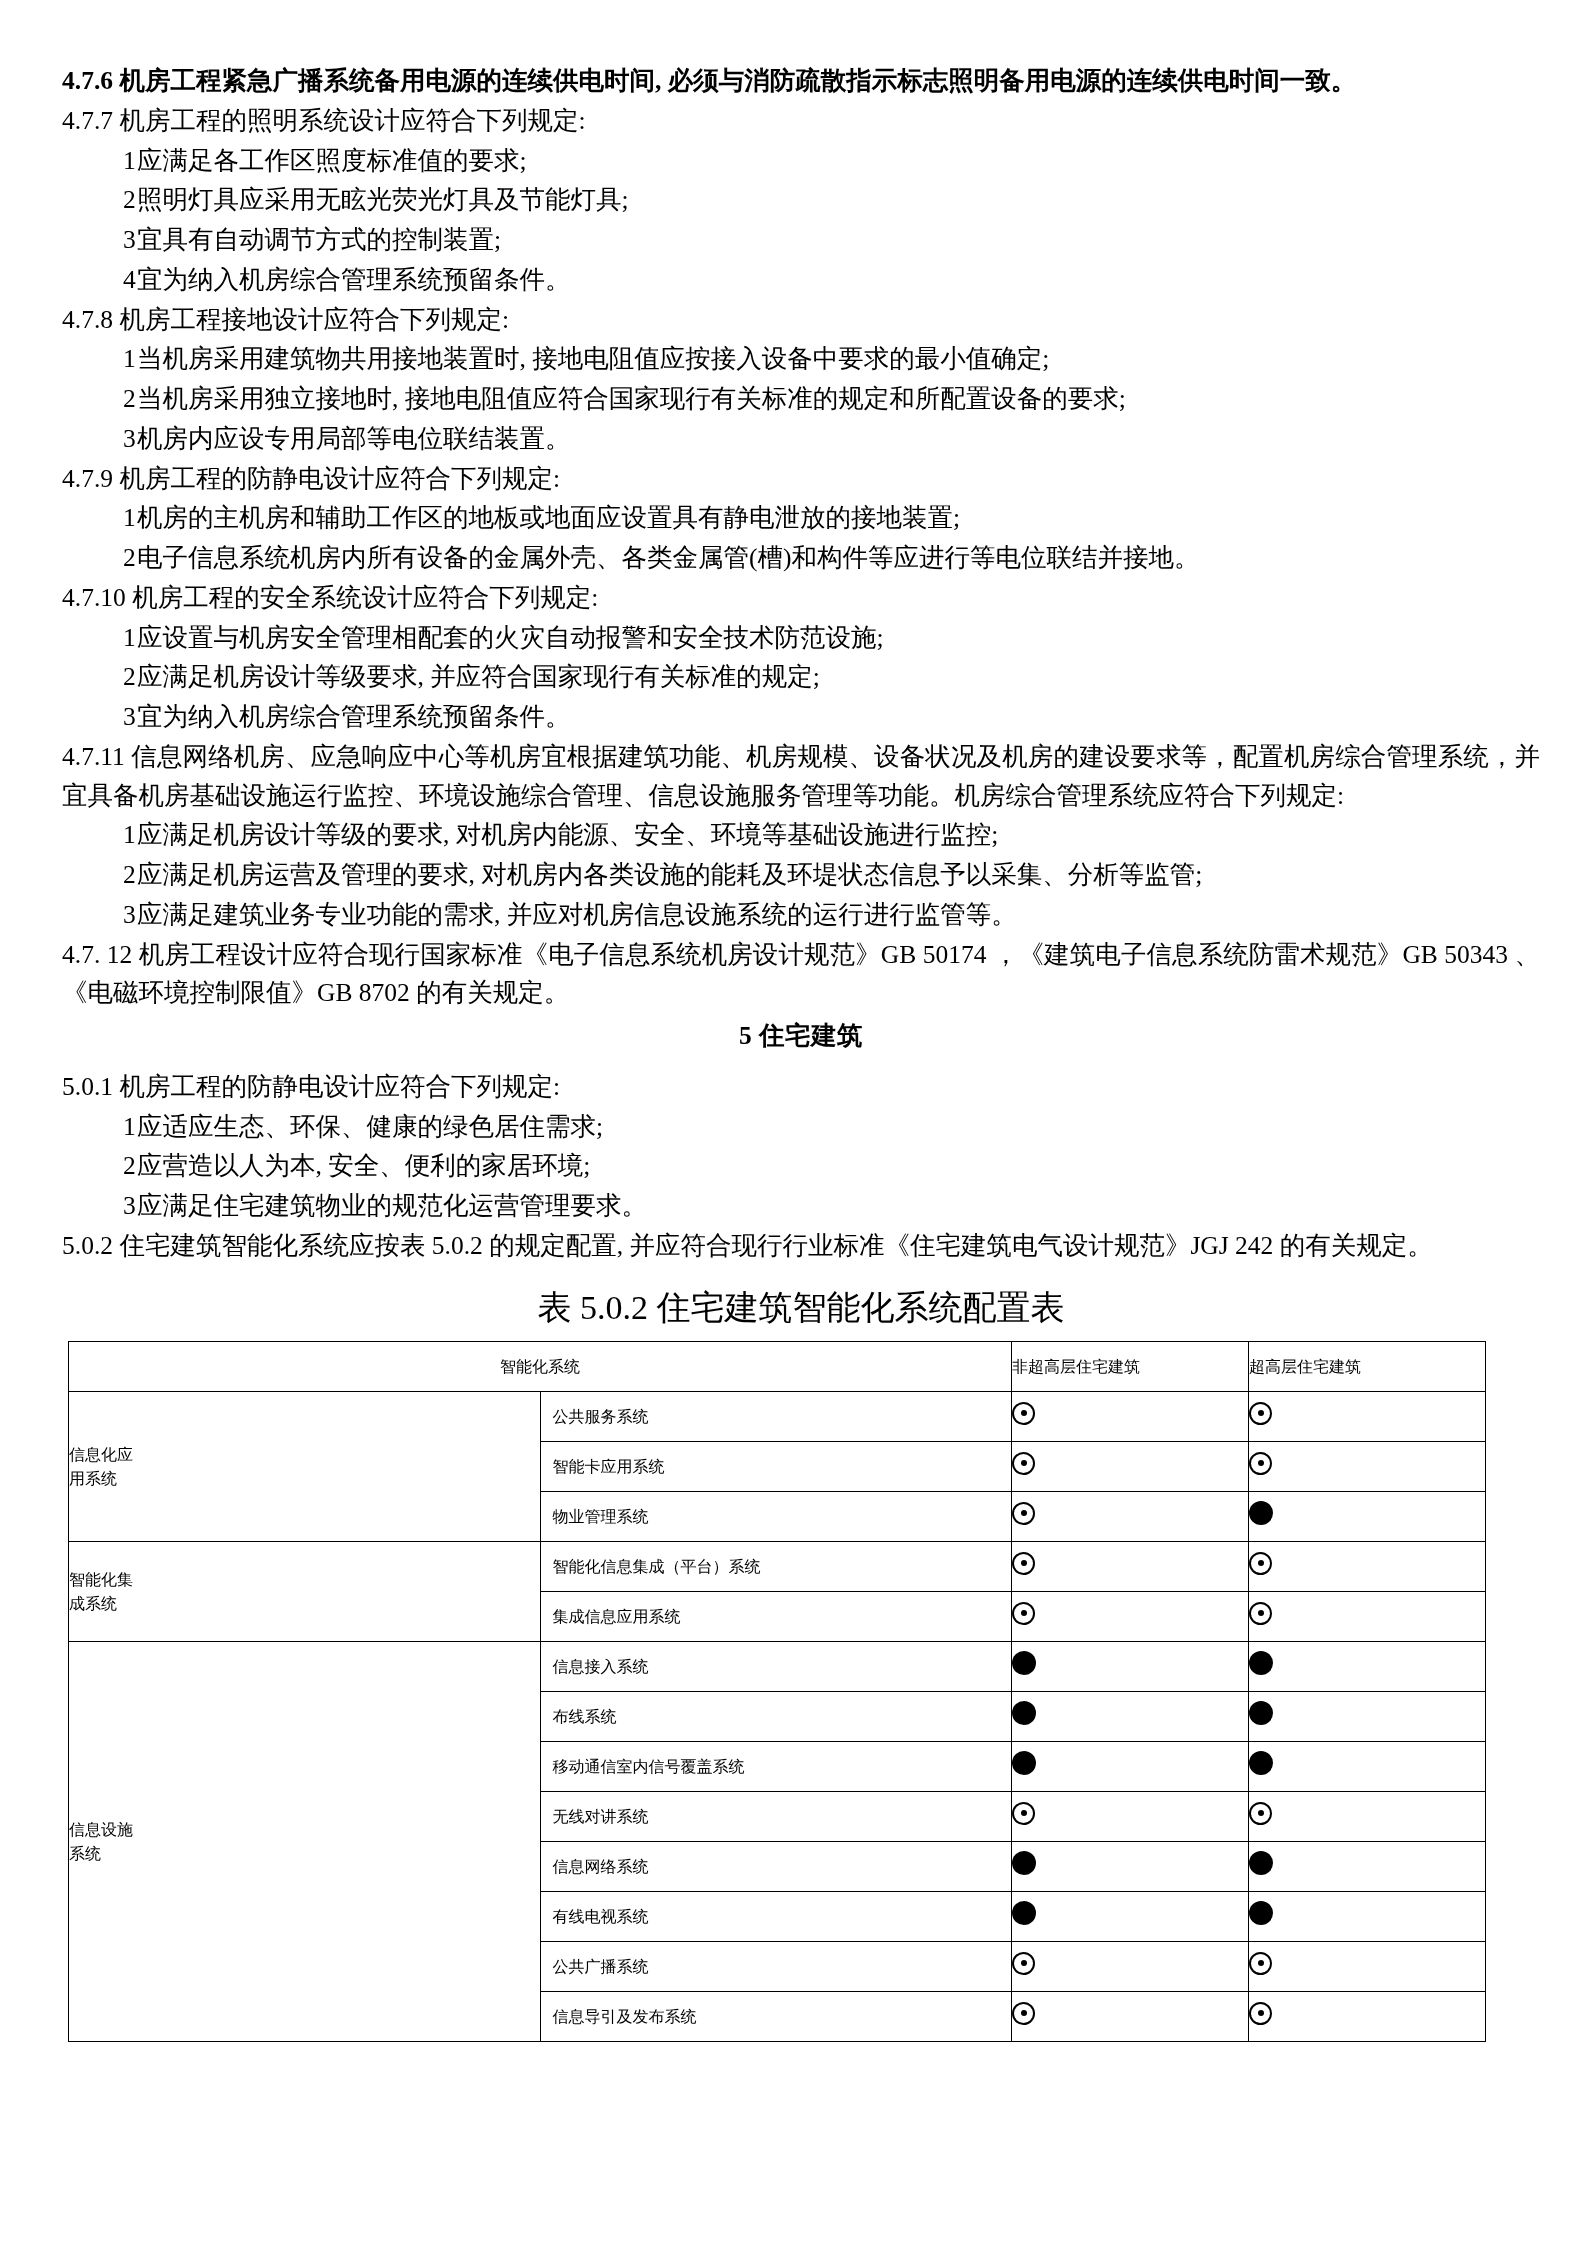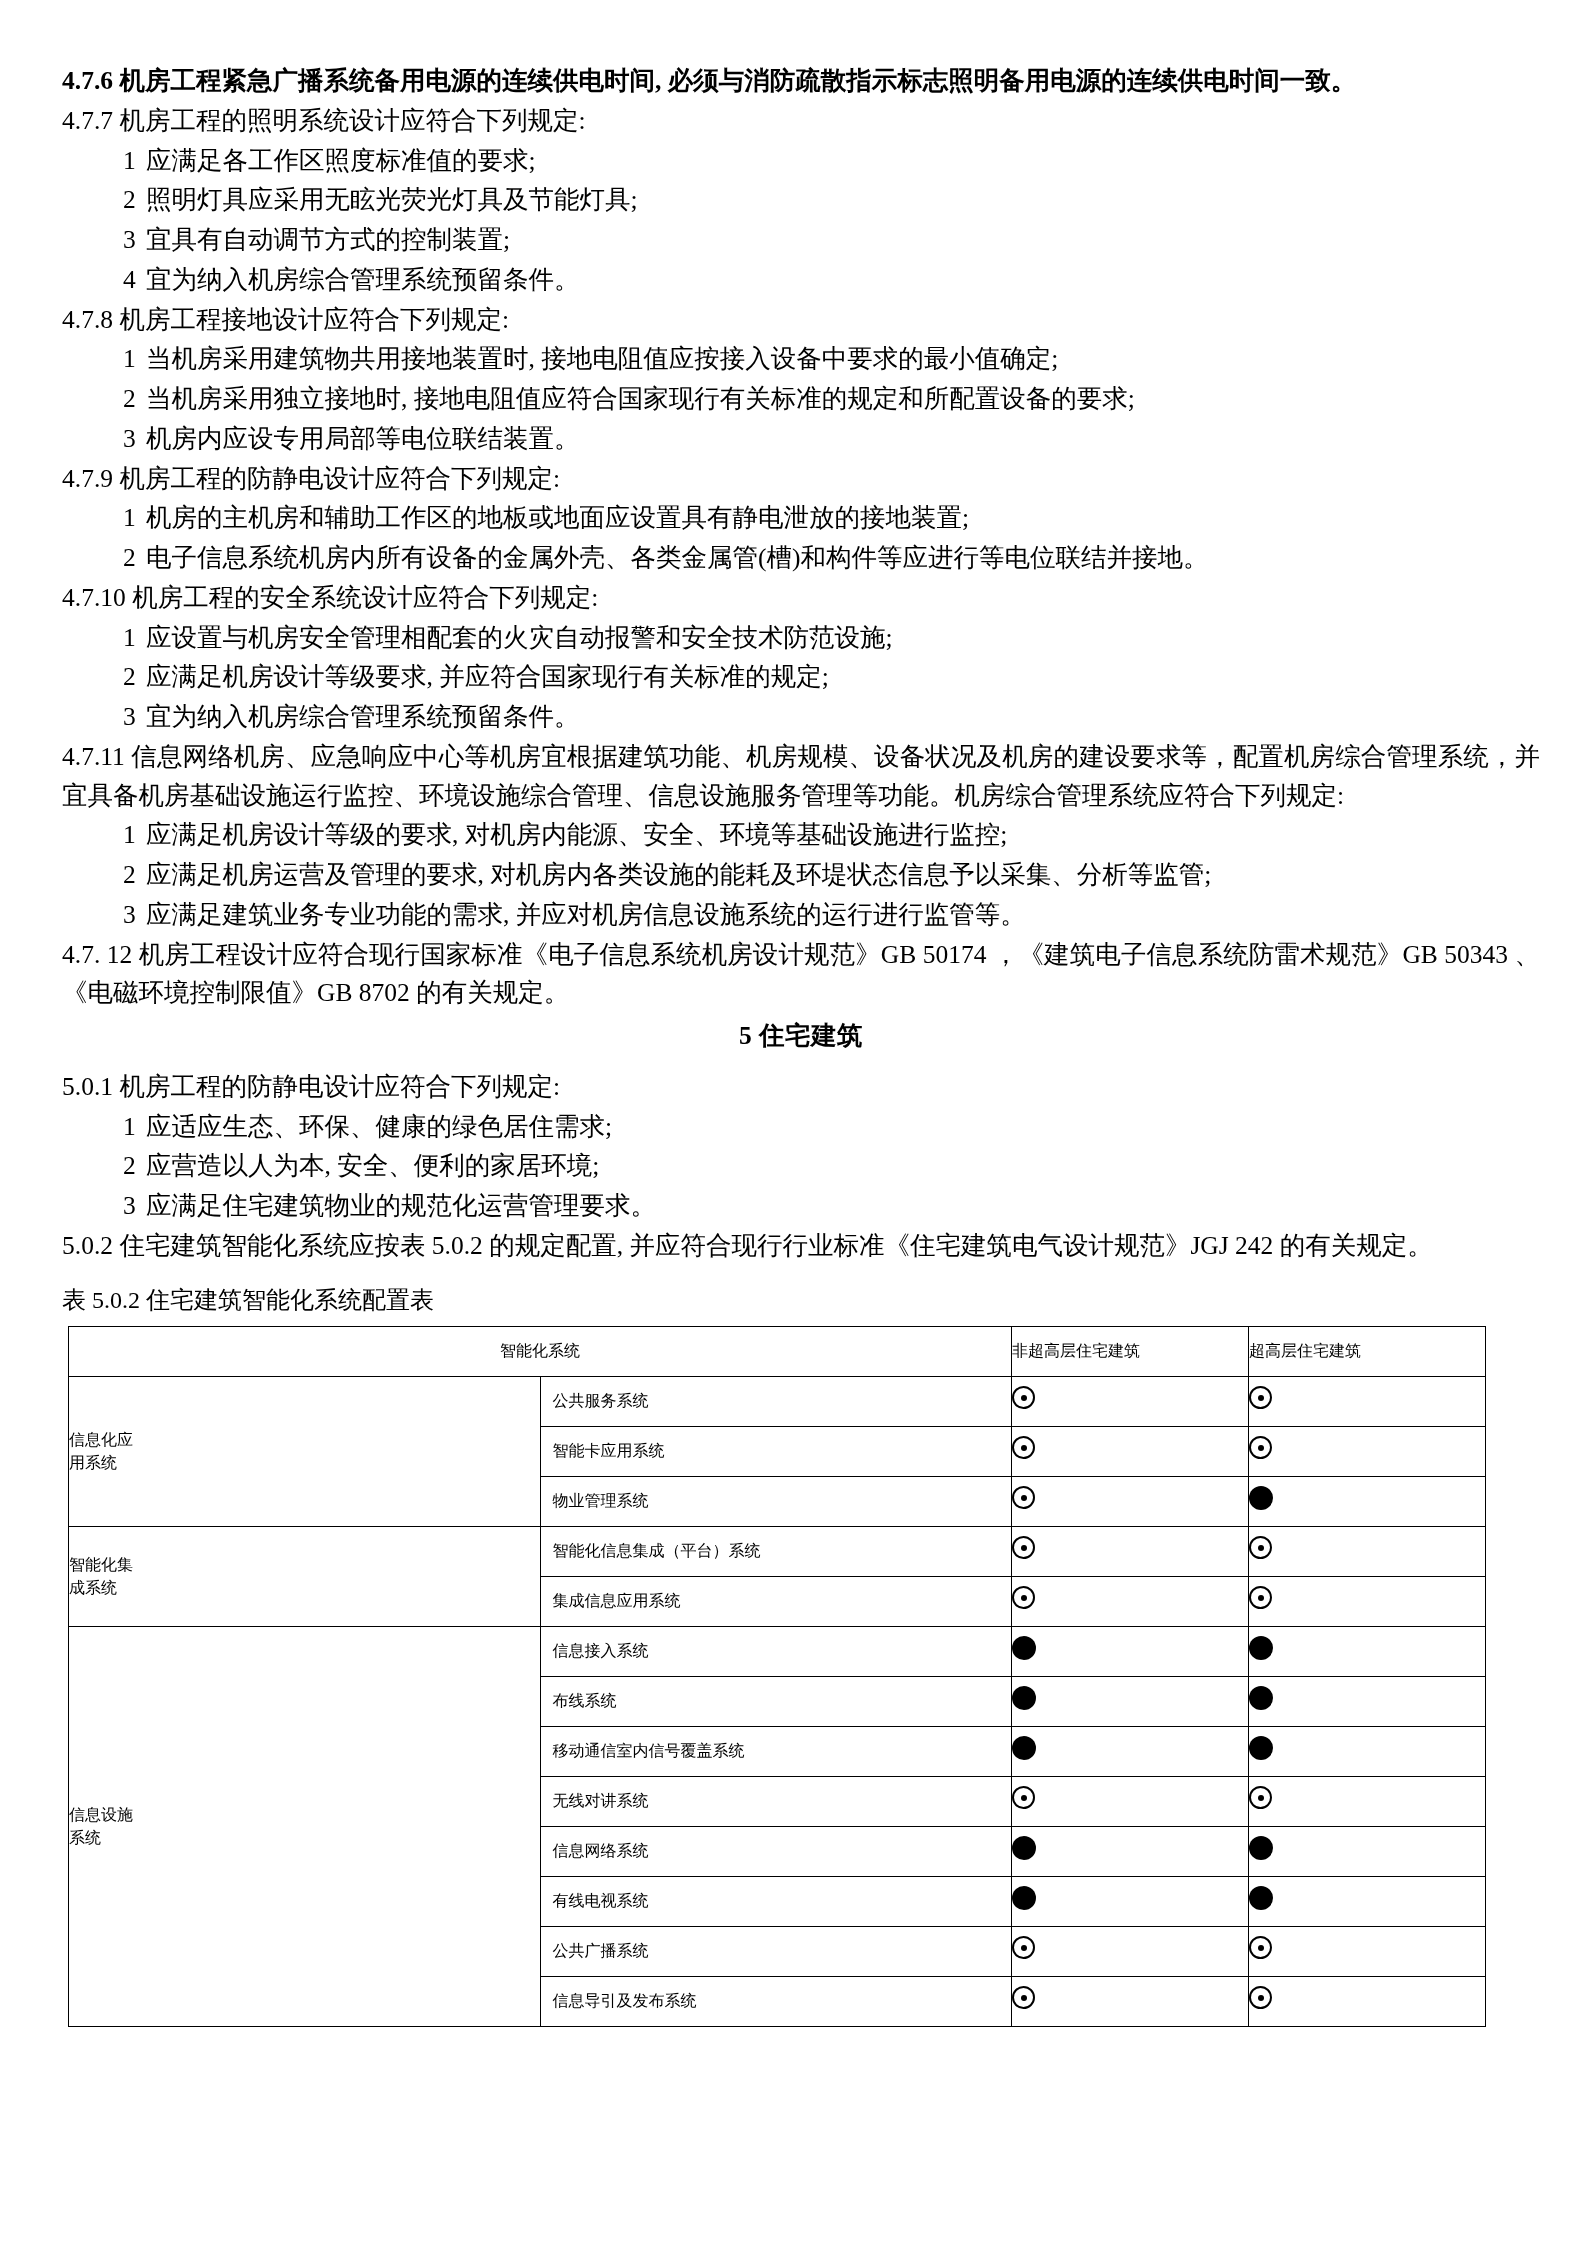--- a/index.html
+++ b/index.html
@@ -40,32 +40,33 @@
   .item {
     margin: 0 0 1px 0;
     padding-left: 61px;
     text-align: justify;
     text-justify: inter-ideograph;
   }
   .num {
     display: inline-block;
     min-width: 14px;
   }
-  .num + .txt { margin-left: 9px; }
+  .num + .txt { }
 
   .section-heading {
     text-align: center;
     font-weight: bold;
     font-size: 25.5px;
     margin: 4px 0 12px 0;
     letter-spacing: 0.5px;
   }
 
   .table-caption {
-    font-size: 24px;
+    text-align: center;
+    font-size: 34px;
     margin: 16px 0 8px 0;
   }
 
   
   table.cfg {
     border-collapse: collapse;
     width: 1418px;
     margin: 0 auto 0 6px;
     font-size: 16px;
     table-layout: fixed;

